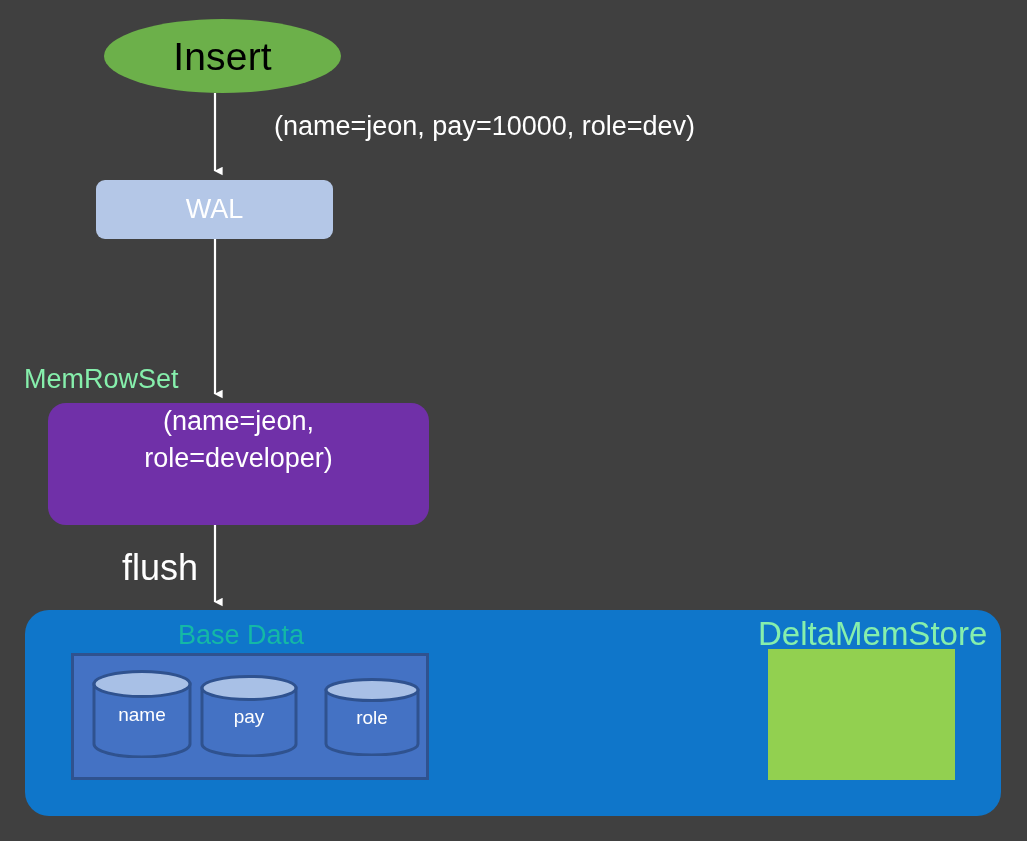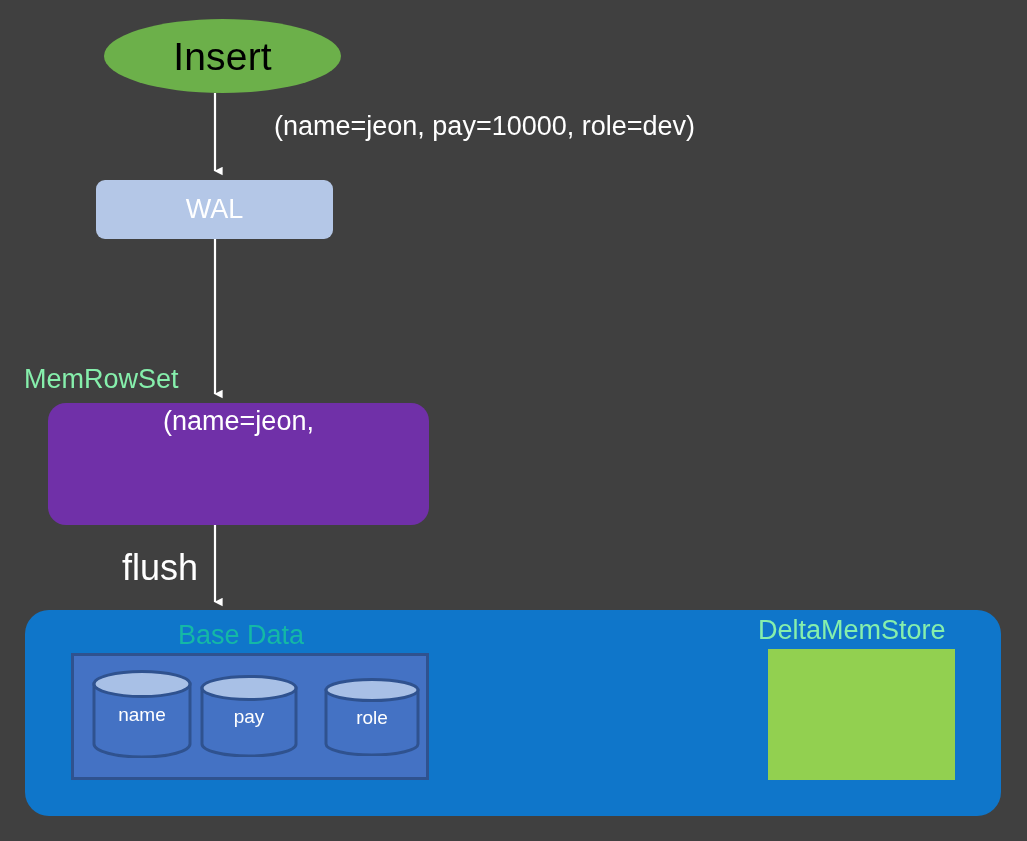--- a/index.html
+++ b/index.html
@@ -57,21 +57,21 @@
   .edge-label.insert-payload { left: 274px; top: 111px; }
   .edge-label.flush          { left: 122px; top: 547px; font-size: 36px; }
 
   .free-label {
     position: absolute;
     color: #86efac;
     white-space: nowrap;
   }
   .free-label.memrowset   { left: 24px;  top: 364px; font-size: 27px; }
   .free-label.diskrowset  { left: 432px; top: 562px; font-size: 27px; }
-  .free-label.deltamemstore { left: 758px; top: 615px; font-size: 27px; }
+  .free-label.deltamemstore { left: 758px; top: 615px; font-size: 33px; }
 
   
   .wal-node {
     position: absolute;
     left: 96px;
     top: 180px;
     width: 237px;
     height: 59px;
     border-radius: 9px;
     background: #b4c7e7;
@@ -187,20 +187,21 @@
   <div class="edge-label insert-payload">(name=jeon, pay=10000, role=dev)</div>
 
   <div class="wal-node">
     <span>WAL</span>
   </div>
 
   <div class="free-label memrowset">MemRowSet</div>
 
   <div class="memrowset-node">
     <span class="row">(name=jeon,</span>
+    <span class="row">role=developer)</span>
   </div>
 
   <div class="edge-label flush">flush</div>
 
 
   <div class="diskrowset-node"></div>
 
   <div class="basedata-title">Base Data</div>
 
   <div class="basedata-panel"></div>

